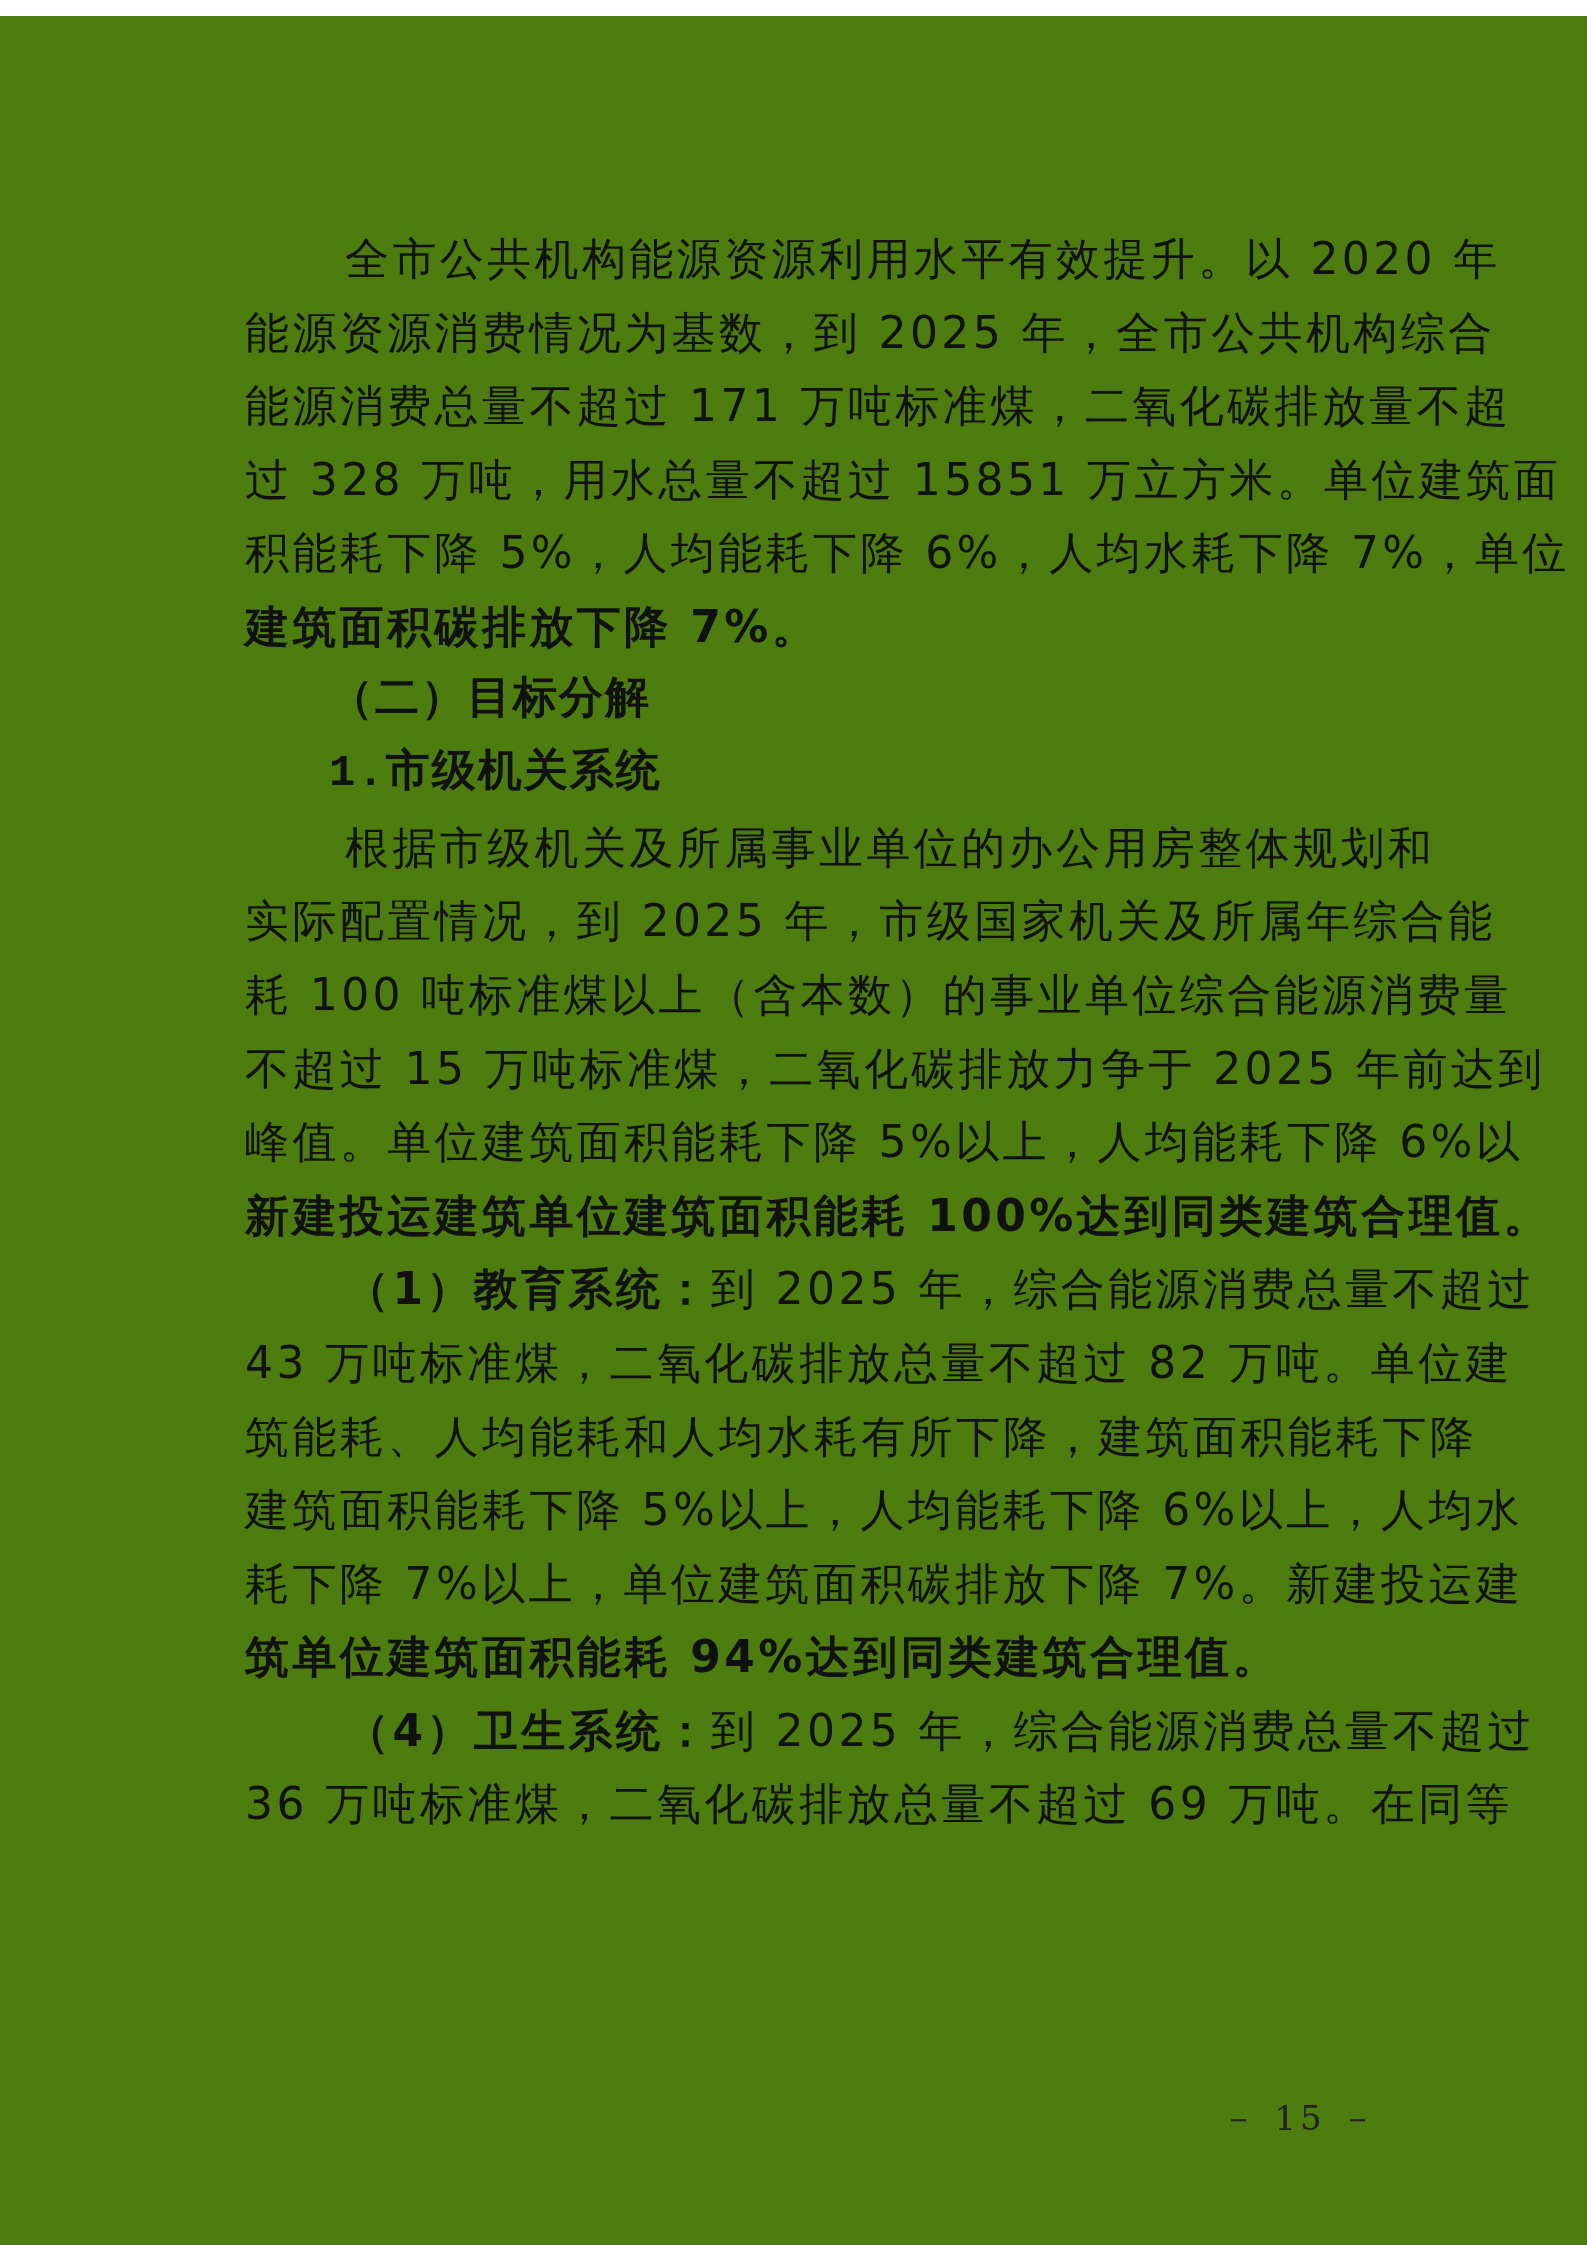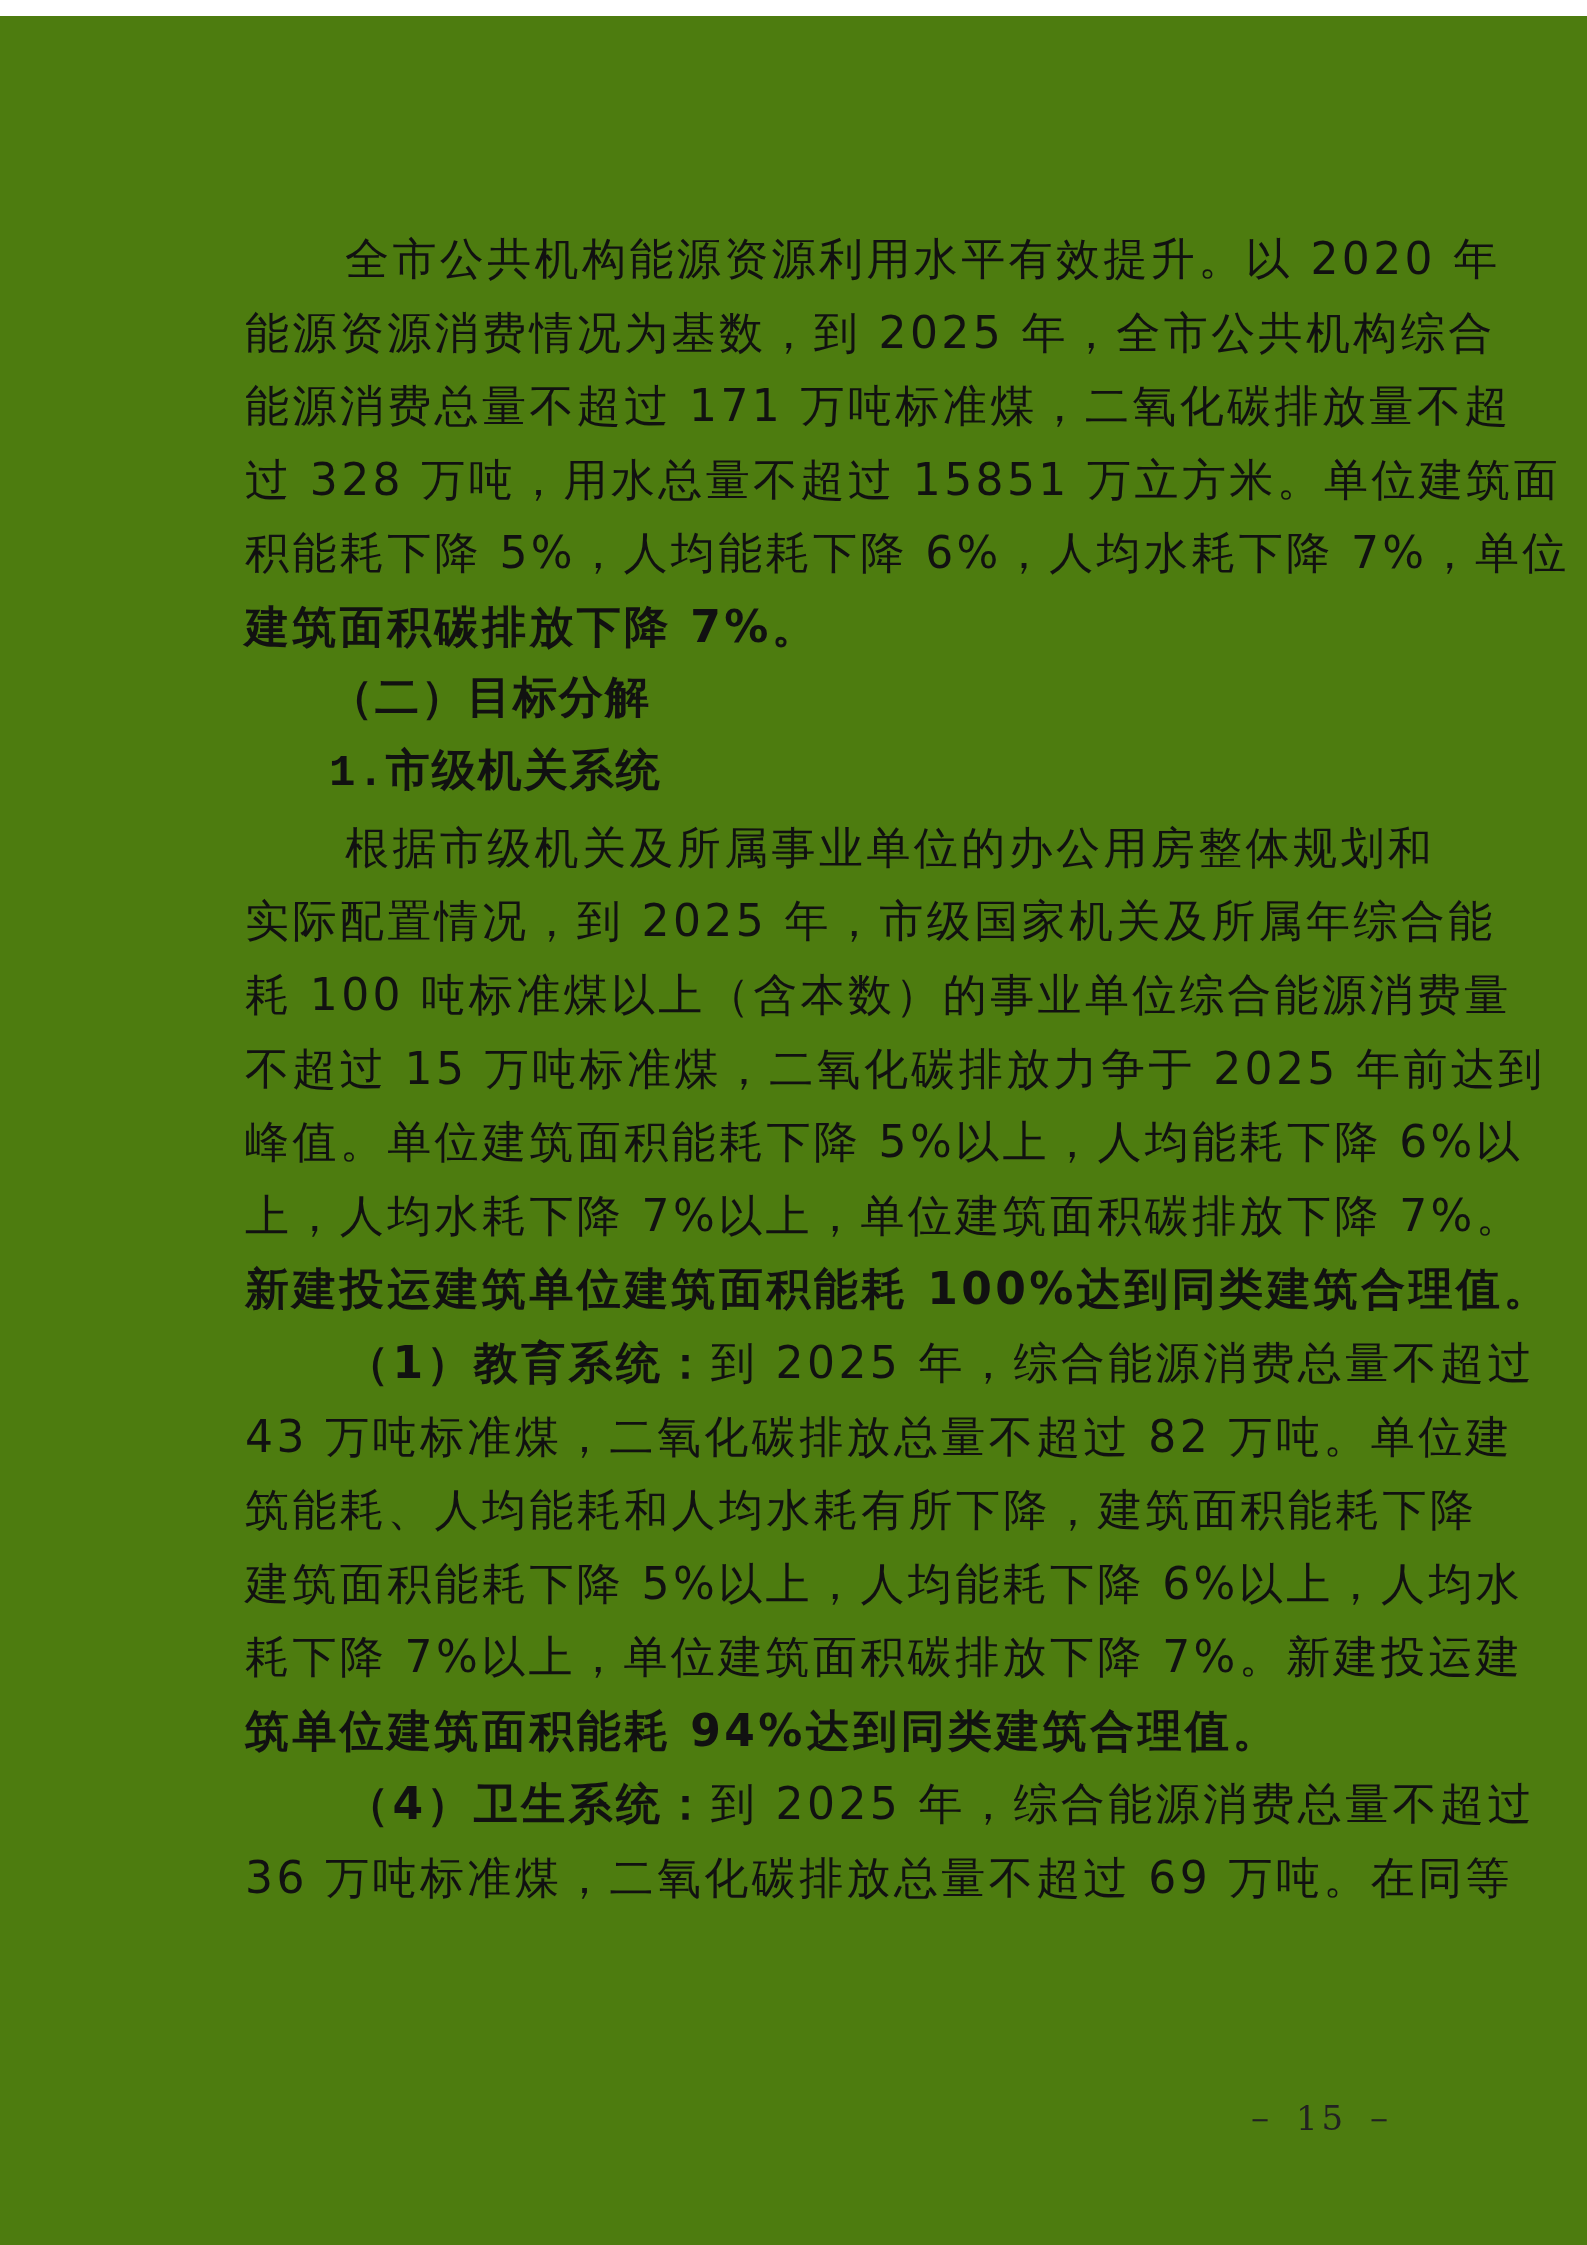--- a/index.html
+++ b/index.html
@@ -53,21 +53,21 @@
     font-family: Liberation Mono, monospace;
   }
   .bold {
     font-weight: 700;
   }
   .page-number {
     position: absolute;
     left: 1200px;
     top: 2080px;
     width: 200px;
-    text-align: right;
+    text-align: center;
     font-family: "DejaVu Serif", "Liberation Serif", serif;
     font-size: 34px;
     color: #222;
     letter-spacing: 4px;
   }
 </style>
 </head>
 <body>
 
 <div class="page">
@@ -82,21 +82,20 @@
 
     <div class="line heading">（二）目标分解</div>
 
     <div class="line heading">1.市级机关系统</div>
 
     <div class="line indent">根据市级机关及所属事业单位的办公用房整体规划和</div>
     <div class="line">实际配置情况，到 2025 年，市级国家机关及所属年综合能</div>
     <div class="line">耗 100 吨标准煤以上（含本数）的事业单位综合能源消费量</div>
     <div class="line">不超过 15 万吨标准煤，二氧化碳排放力争于 2025 年前达到</div>
     <div class="line">峰值。单位建筑面积能耗下降 5%以上，人均能耗下降 6%以</div>
-    <div class="line">上，人均水耗下降 7%以上，单位建筑面积碳排放下降 7%。</div>
     <div class="line last">新建投运建筑单位建筑面积能耗 100%达到同类建筑合理值。</div>
 
 
     <div class="line indent"><span class="bold">（1）教育系统：</span><span>到 2025 年，综合能源消费总量不超过</span></div>
     <div class="line">43 万吨标准煤，二氧化碳排放总量不超过 82 万吨。单位建</div>
     <div class="line">筑能耗、人均能耗和人均水耗有所下降，建筑面积能耗下降</div>
     <div class="line">建筑面积能耗下降 5%以上，人均能耗下降 6%以上，人均水</div>
     <div class="line">耗下降 7%以上，单位建筑面积碳排放下降 7%。新建投运建</div>
     <div class="line last">筑单位建筑面积能耗 94%达到同类建筑合理值。</div>
 

